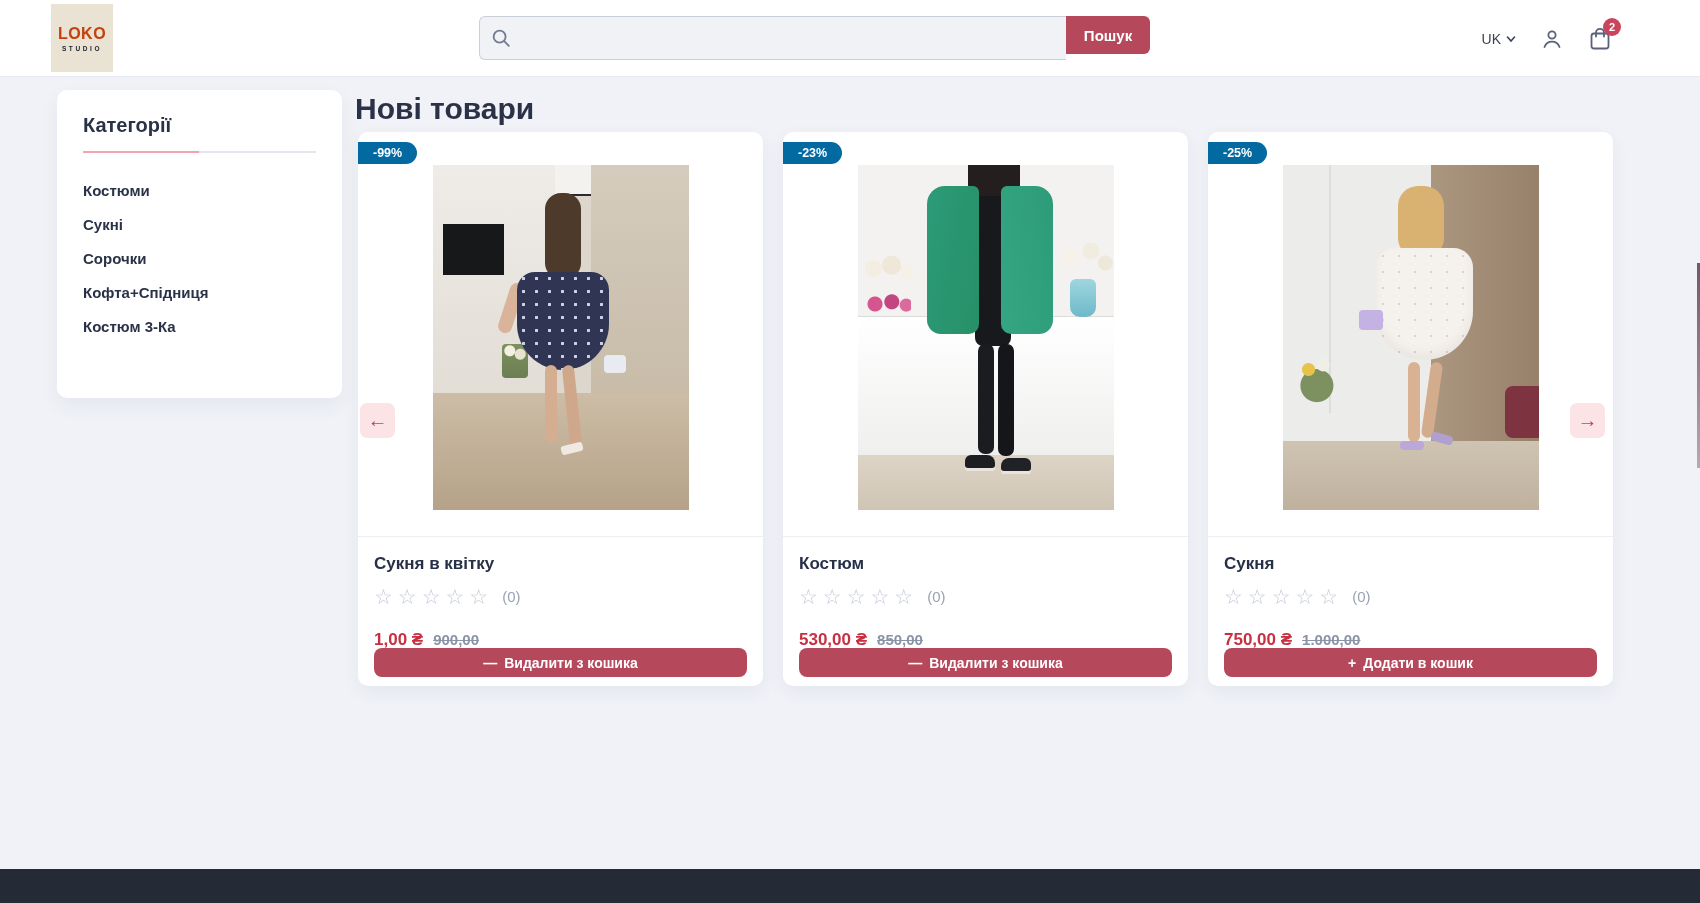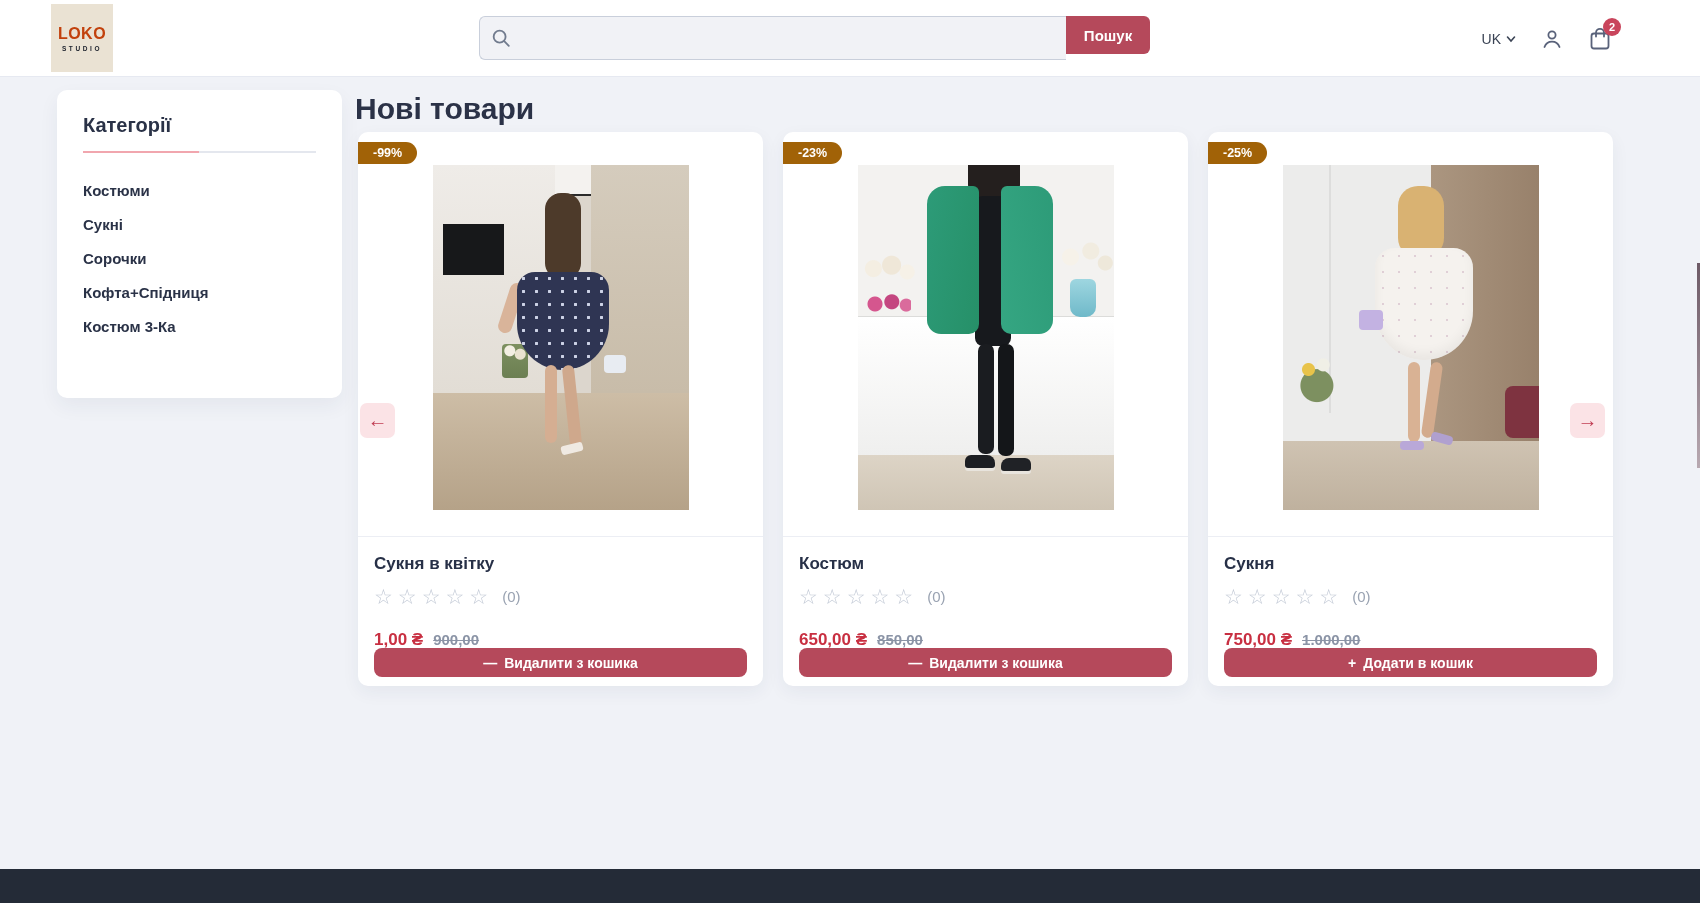--- a/index.html
+++ b/index.html
@@ -38,21 +38,21 @@
   .sidebar .rule { height:2px; margin:14px 26px 0;
     background:linear-gradient(to right,#f1a6ae 0 50%, #e4e7ee 50% 100%); }
   .cat-list { list-style:none; margin-top:20px; }
   .cat-list li { padding:8.5px 26px; font-size:15px; font-weight:bold; color:#2a3247; cursor:pointer; }
   
   .main-title { position:absolute; left:355px; top:92px; font-size:30px; font-weight:bold; color:#2b3247; }
   .card { position:absolute; top:132px; width:405px; height:554px; background:#fff; border-radius:10px;
     box-shadow:0 6px 18px rgba(40,50,80,.06); cursor:pointer; }
   .card.c0 { left:358px; } .card.c1 { left:783px; } .card.c2 { left:1208px; }
   .badge { position:absolute; left:0; top:10px; height:22px; line-height:22px; padding:0 15px;
-    background:#a16207; color:#fff; font-size:12.5px; font-weight:bold; border-radius:0 12px 12px 0; z-index:2; }
+    background:#0369a1; color:#fff; font-size:12.5px; font-weight:bold; border-radius:0 12px 12px 0; z-index:2; }
   .photo { position:absolute; left:50%; transform:translateX(-50%); top:33px; width:256px; height:345px; overflow:hidden; }
   .info { position:absolute; left:0; right:0; top:404px; bottom:0; border-top:1px solid #eceef4; padding:17px 16px 0; }
   .p-title { font-size:17px; font-weight:bold; color:#273047; }
   .stars-row { display:flex; align-items:center; gap:9px; margin-top:12px; }
   .stars { color:#c3cad6; font-size:21px; letter-spacing:5px; line-height:1; }
   .rcount { color:#9aa3b2; font-size:15px; }
   .price-row { margin-top:23px; display:flex; align-items:baseline; gap:10px; }
   .price { color:#c82f41; font-size:17px; font-weight:bold; }
   .old-price { color:#8b94a6; font-size:15px; font-weight:bold; text-decoration:line-through; }
   .cta { position:absolute; left:16px; right:16px; bottom:9px; height:29px; background:#b5495b; border:none;
@@ -253,21 +253,21 @@
       <div class="sn1"></div>
       <div class="sn2"></div>
   </div>
   <div class="info">
     <div class="p-title">Костюм</div>
     <div class="stars-row">
       <span class="stars">☆☆☆☆☆</span>
       <span class="rcount">(0)</span>
     </div>
     <div class="price-row">
-      <span class="price">650,00 ₴</span>
+      <span class="price">530,00 ₴</span>
       <span class="old-price">850,00</span>
     </div>
     <button class="cta">
       <span>—</span>
       <span>Видалити з кошика</span>
     </button>
   </div>
 </article>
 
 <article class="card c2">

